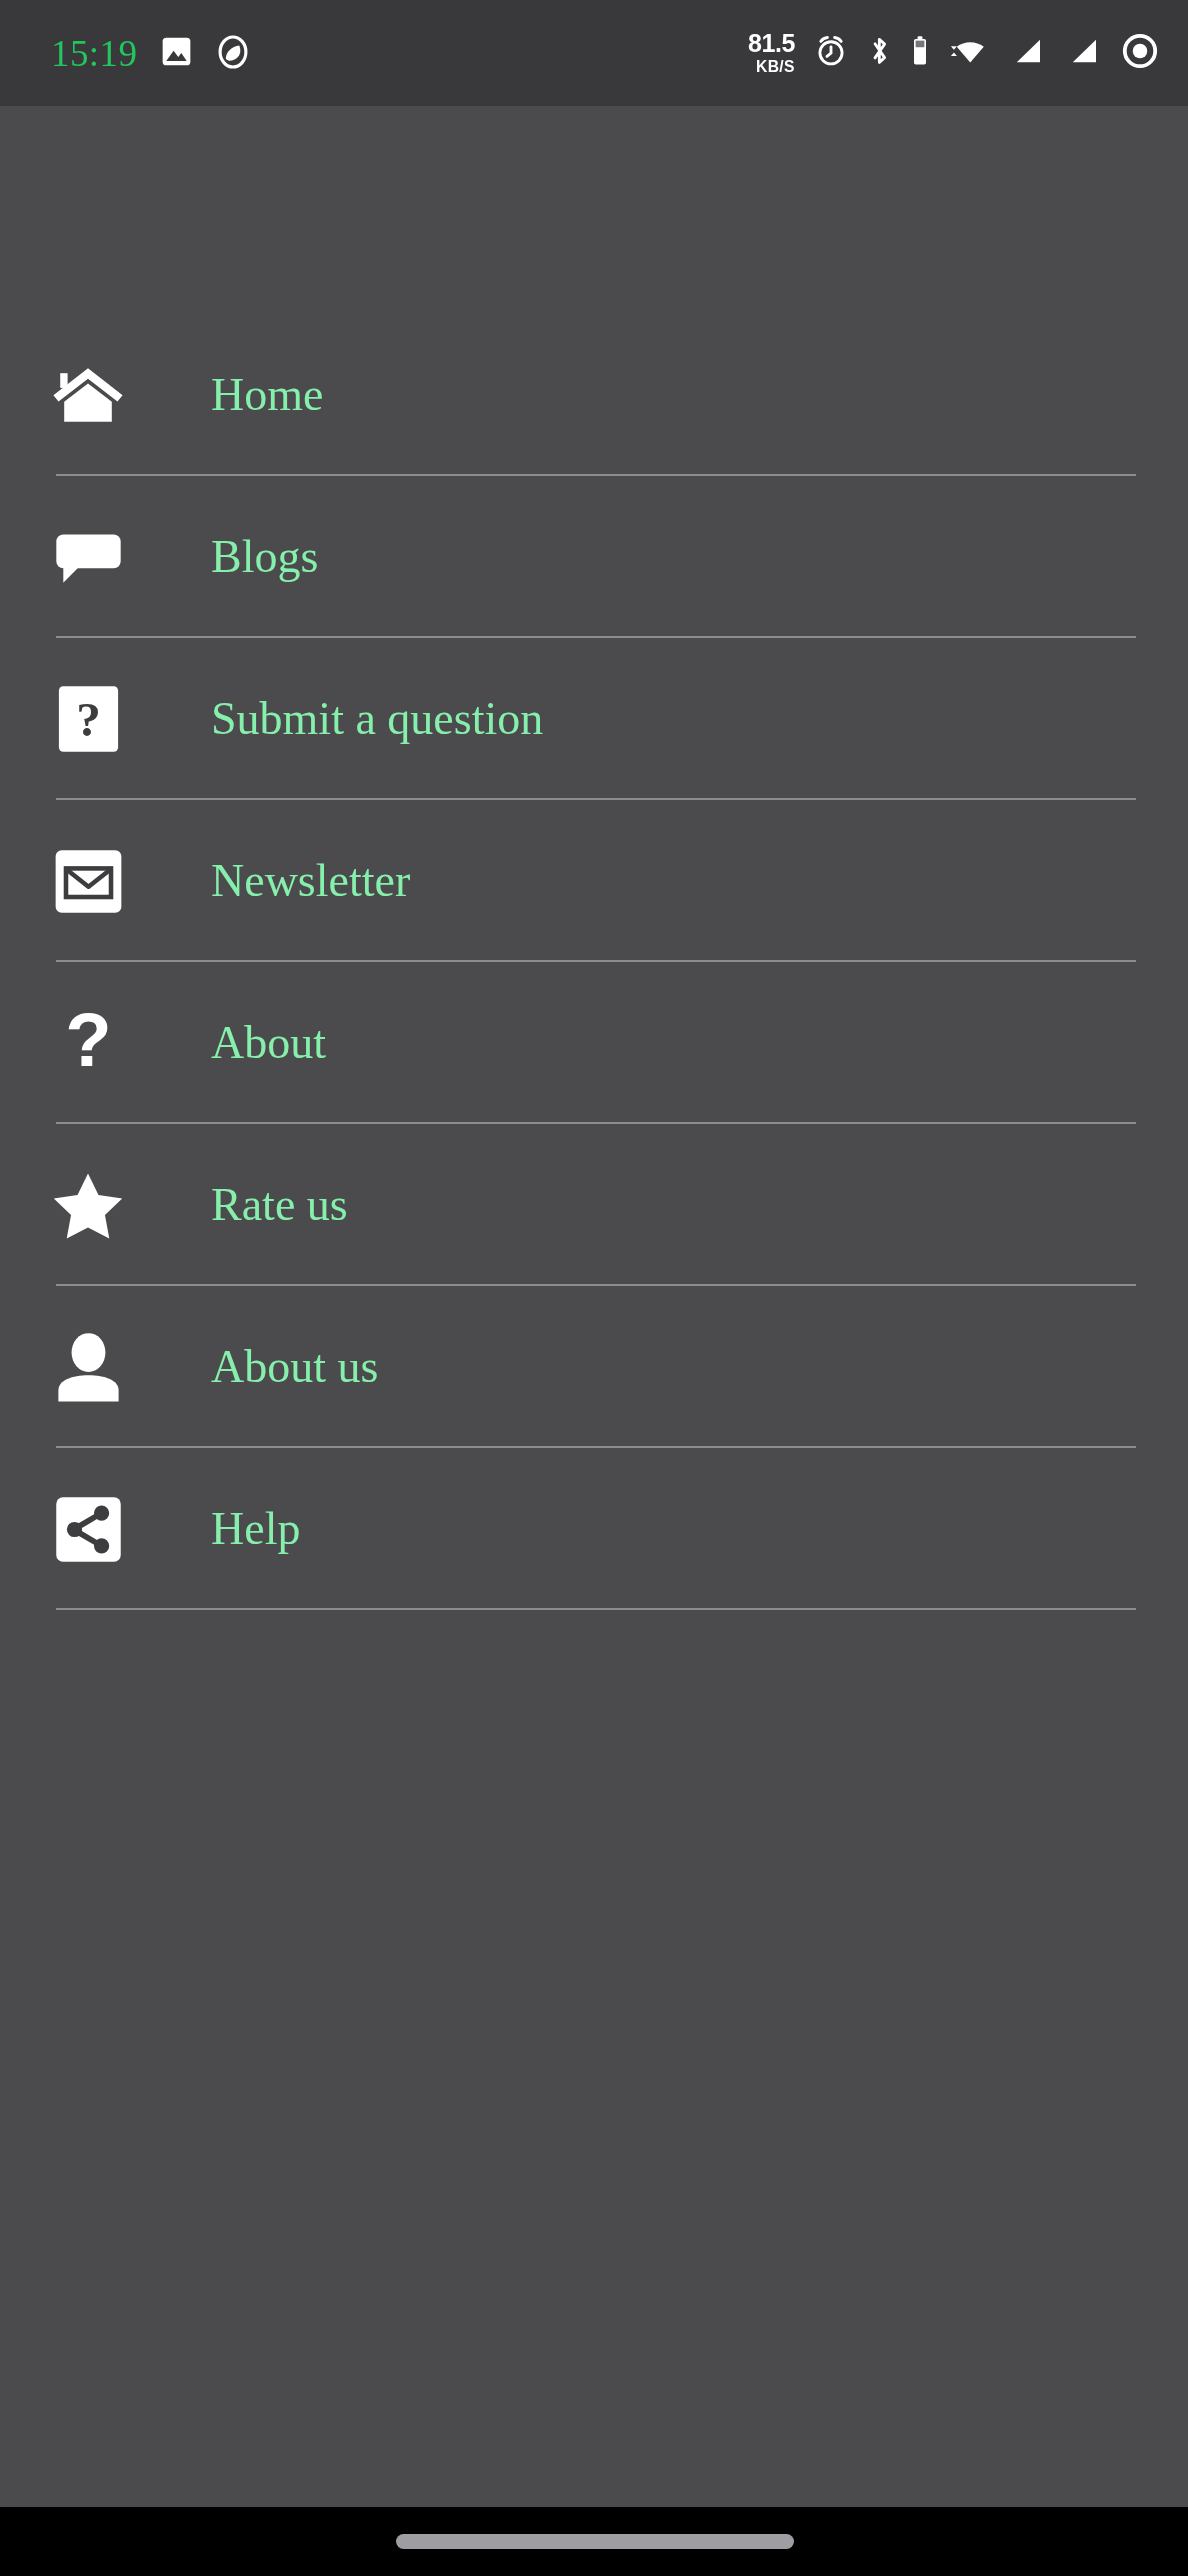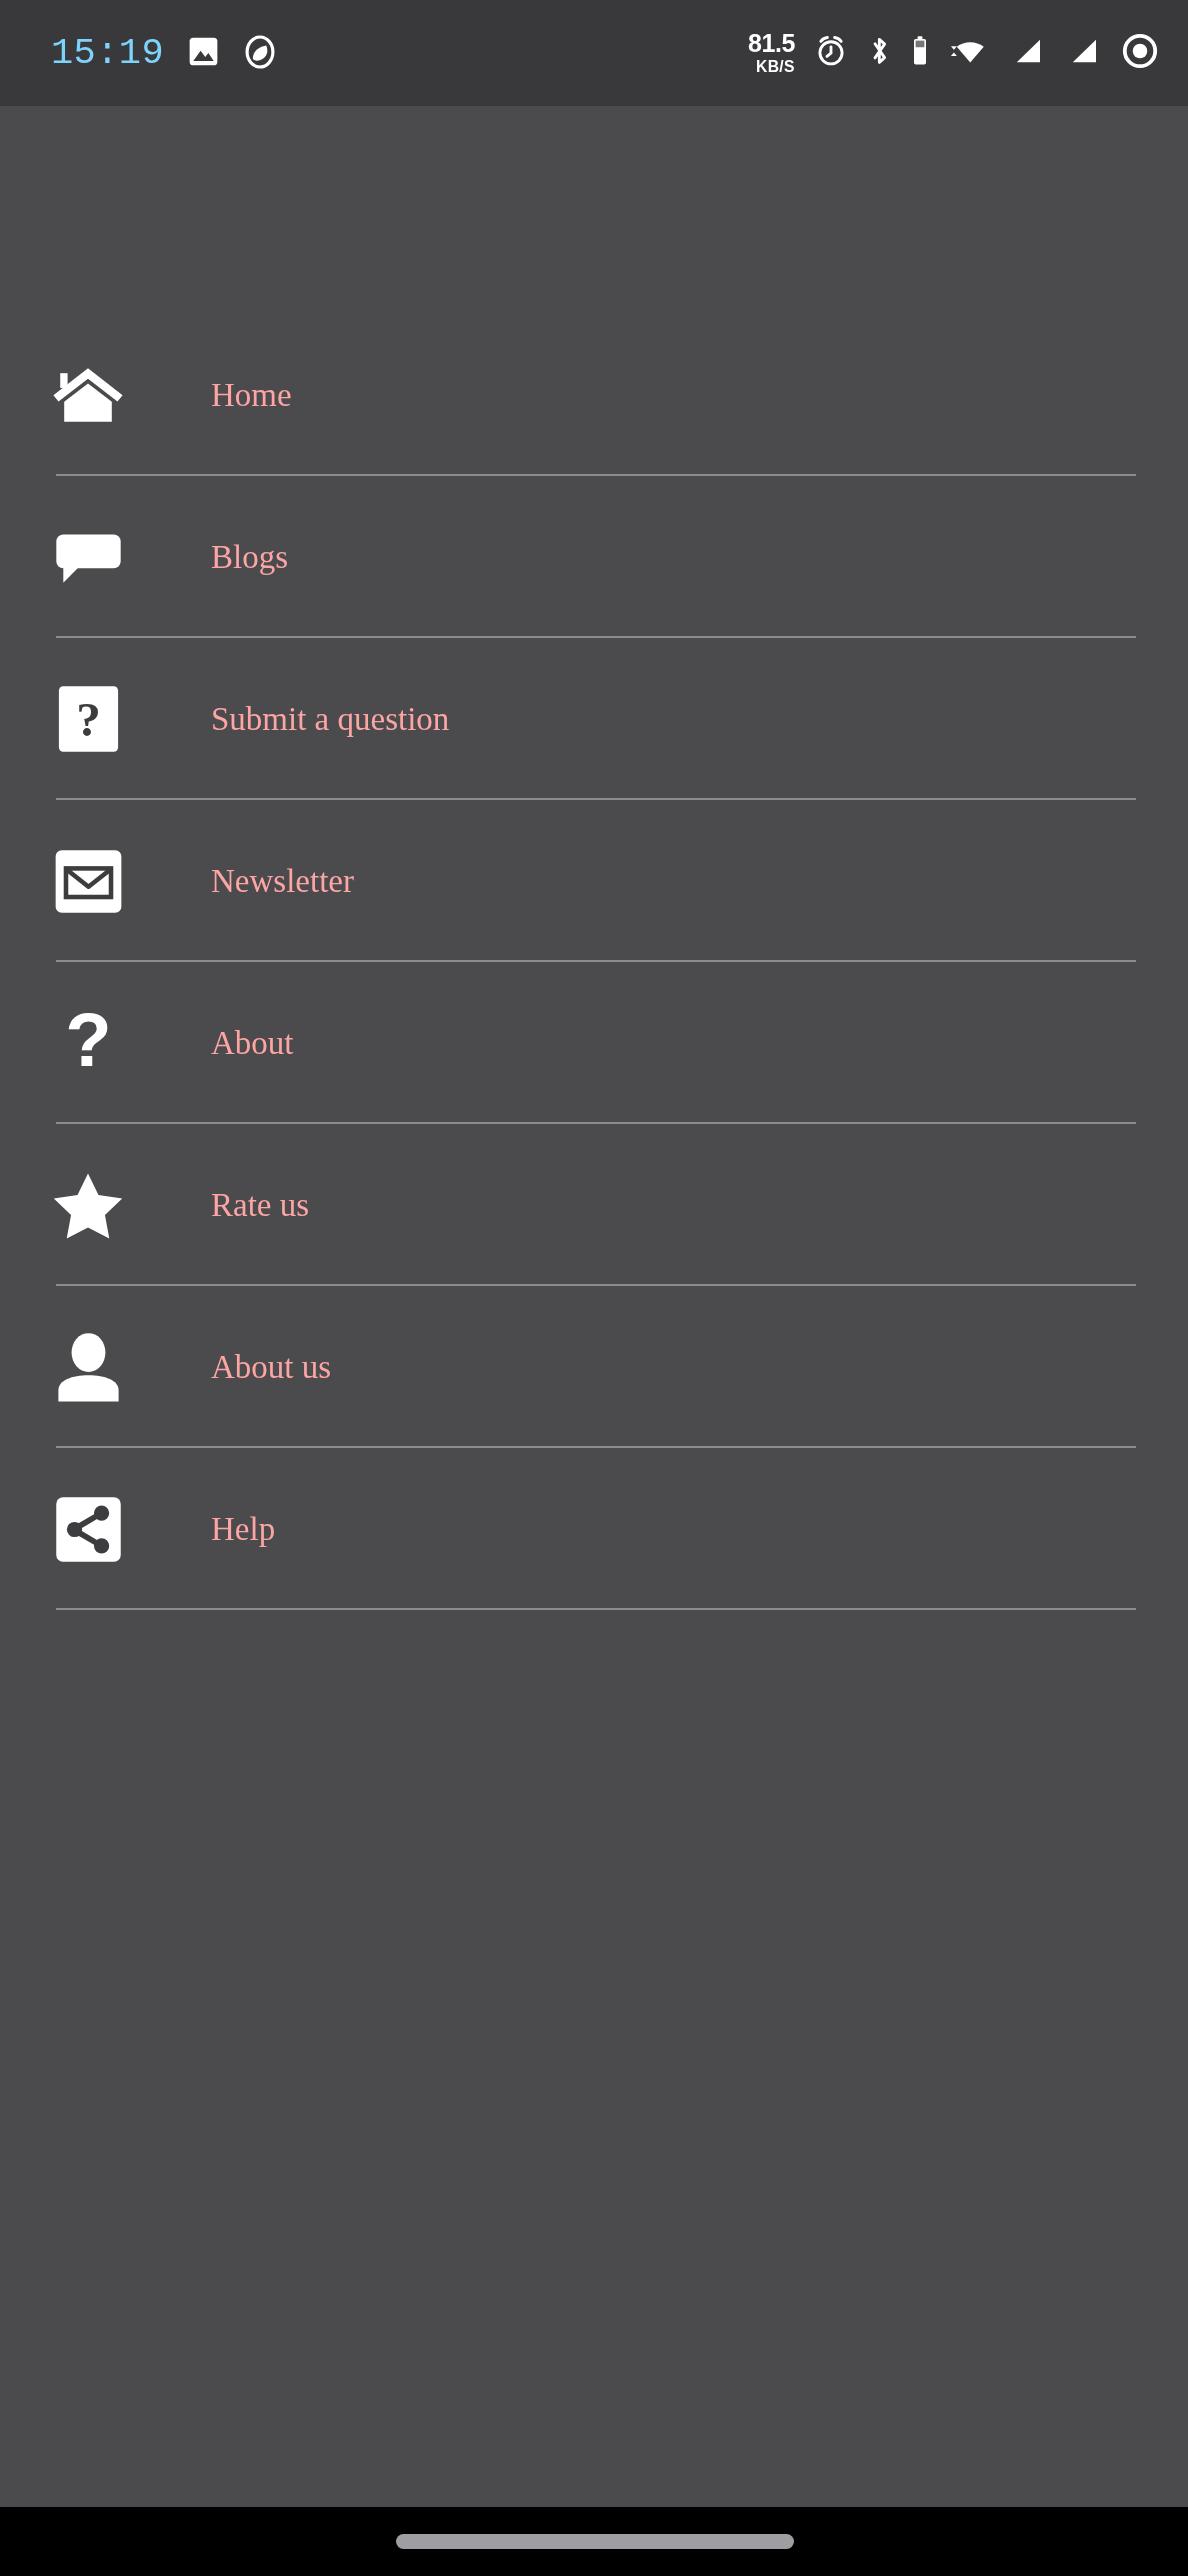--- a/index.html
+++ b/index.html
@@ -20,22 +20,22 @@
   #status-bar {
     position:absolute; top:0; left:0;
     width:1189px; height:106px;
     background:#39383a;
     display:flex; align-items:center;
     padding:0 30px 0 51px;
     font-family:"Liberation Sans", sans-serif;
   }
   #status-left { display:flex; align-items:center; gap:21.5px; }
   #status-clock {
-    color:#7dd3fc; font-size:37px; letter-spacing:0.4px;
-    font-family:Liberation Mono, monospace;
+    color:#22c55e; font-size:37px; letter-spacing:0.4px;
+    font-family:Liberation Serif, serif;
     text-align:right;
   }
   #status-right {
     margin-left:auto; display:flex; align-items:center; gap:18px;
   }
   .sb-icon { display:block; }
   #net-speed {
     display:flex; flex-direction:column; align-items:flex-end;
     line-height:1; color:#fff;
   }
@@ -83,22 +83,22 @@
     cursor:pointer;
   }
   .menu-icon {
     width:74px; height:79px;
     margin-left:51px;
     display:flex; align-items:center; justify-content:center;
     flex:0 0 auto;
   }
   .menu-label {
     margin-left:86px;
-    color:#fca5a5;
-    font-size:33px;
+    color:#86efac;
+    font-size:46px;
     font-family:"Liberation Serif", serif;
     line-height:1;
     white-space:nowrap;
   }
   .menu-divider {
     position:absolute;
     left:56px; right:53px; bottom:0;
     height:2.5px;
     background:#8d8c8e;
   }

